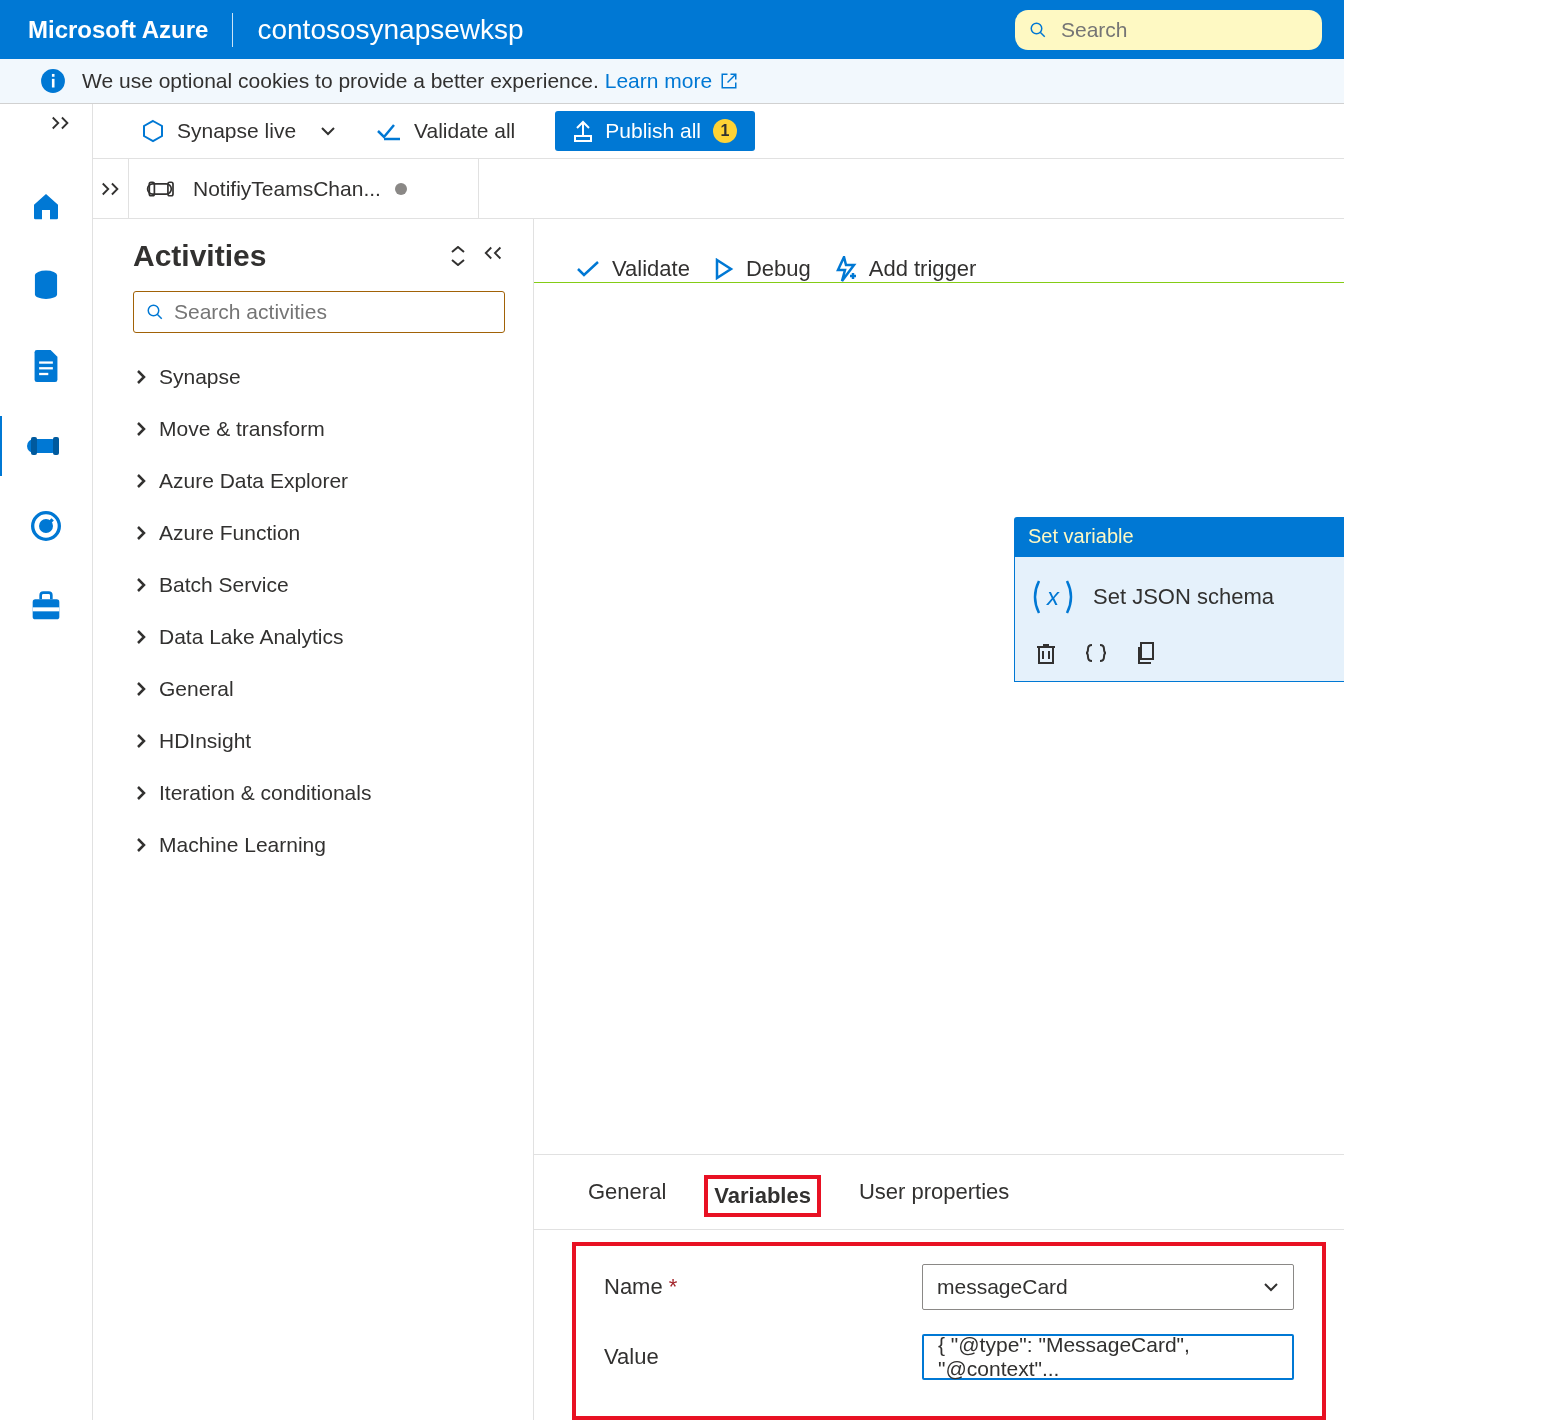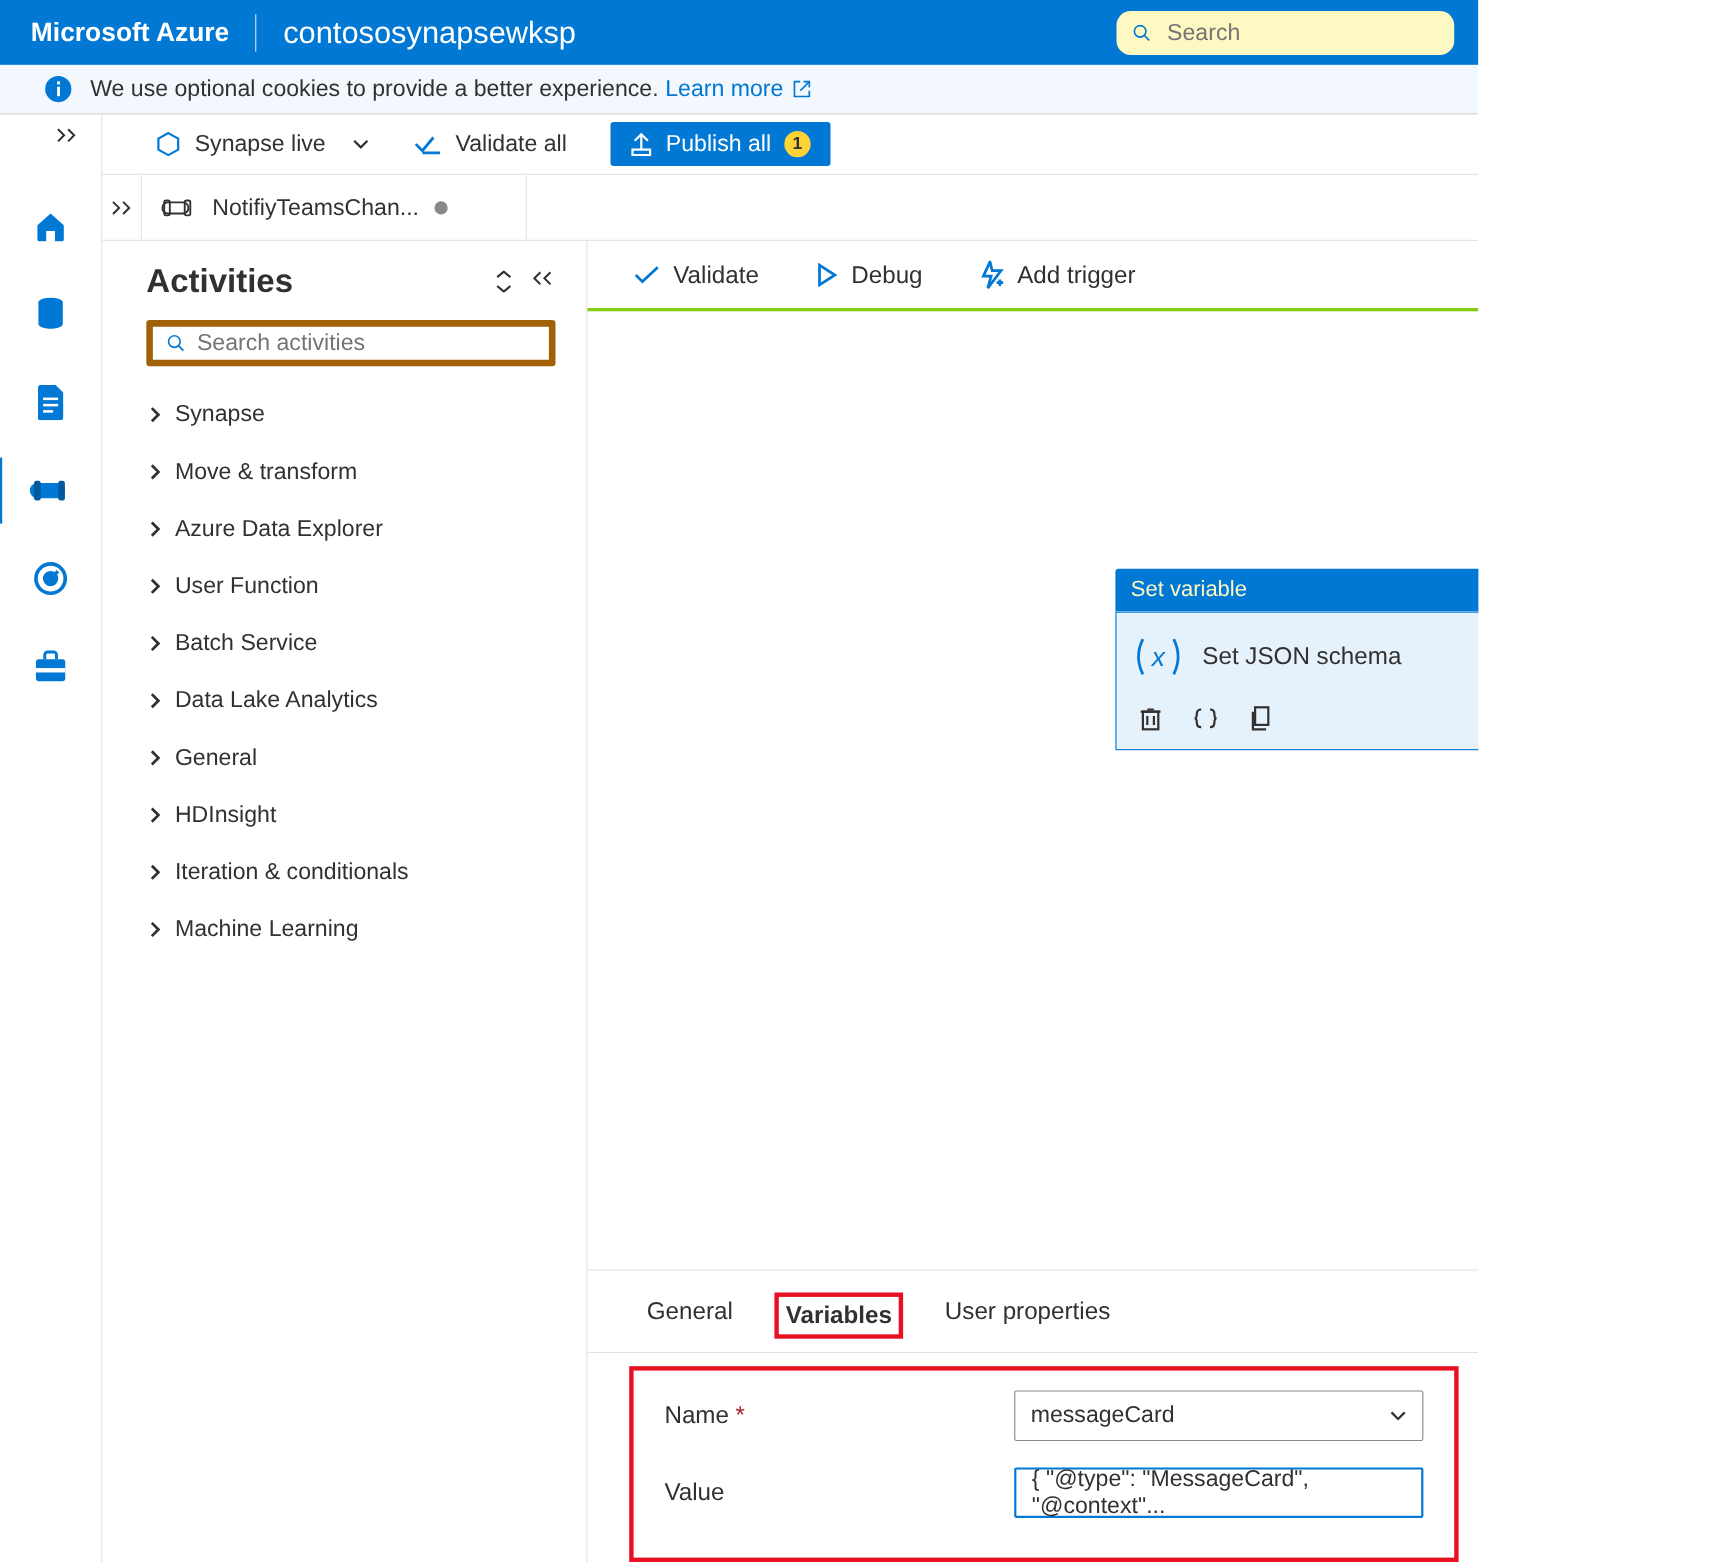--- a/index.html
+++ b/index.html
@@ -152,21 +152,21 @@
     padding: 20px 28px 0 40px;
   }
   .activities-panel .hdr {
     display: flex; align-items: center; justify-content: space-between;
     margin-bottom: 18px;
   }
   .activities-panel .hdr h2 { font-size: 30px; font-weight: 600; color: #323130; }
   .activities-panel .hdr .ctrls { display: flex; gap: 16px; }
   .activities-panel .search-activities {
     height: 42px;
-    border: 6px solid #a16207;
+    border: 1px solid #a16207;
     border-radius: 3px;
     display: flex; align-items: center;
     padding: 0 12px;
     margin-bottom: 18px;
   }
   .activities-panel .search-activities input {
     border: none; outline: none; font-size: 21px; flex: 1; background: transparent;
   }
   .activities-panel ul { list-style: none; }
   .activities-panel li {
@@ -178,26 +178,26 @@
   }
 
   .canvas-col {
     flex: 1;
     display: flex;
     flex-direction: column;
     border-left: 1px solid #e1e1e1;
   }
   .canvas-toolbar {
     height: 64px;
-    display: flex; align-items: center;
-    gap: 52px;
+    display: flex; align-items: flex-end;
+    gap: 24px;
     padding-left: 42px;
     font-size: 22px;
     color: #323130;
-    border-bottom: 3px solid #84cc16;
+    border-bottom: 1px solid #84cc16;
   }
   .canvas-toolbar .item { display: flex; align-items: center; gap: 12px; }
   .canvas {
     flex: 1;
     position: relative;
   }
 
   .activity-node {
     position: absolute;
     top: 234px;
@@ -486,21 +486,21 @@
                   </svg>
                 </span>
                 <span>Azure Data Explorer</span>
               </li>
             <li>
                 <span class="svg">
                   <svg width="12" height="18" viewBox="0 0 12 18" fill="none" stroke="#323130" stroke-width="2.5">
                     <polyline points="3,3 9,9 3,15"></polyline>
                   </svg>
                 </span>
-                <span>User Function</span>
+                <span>Azure Function</span>
               </li>
             <li>
                 <span class="svg">
                   <svg width="12" height="18" viewBox="0 0 12 18" fill="none" stroke="#323130" stroke-width="2.5">
                     <polyline points="3,3 9,9 3,15"></polyline>
                   </svg>
                 </span>
                 <span>Batch Service</span>
               </li>
             <li>

